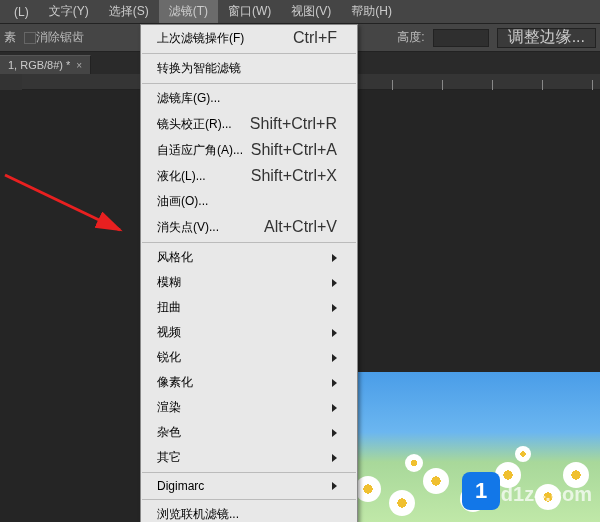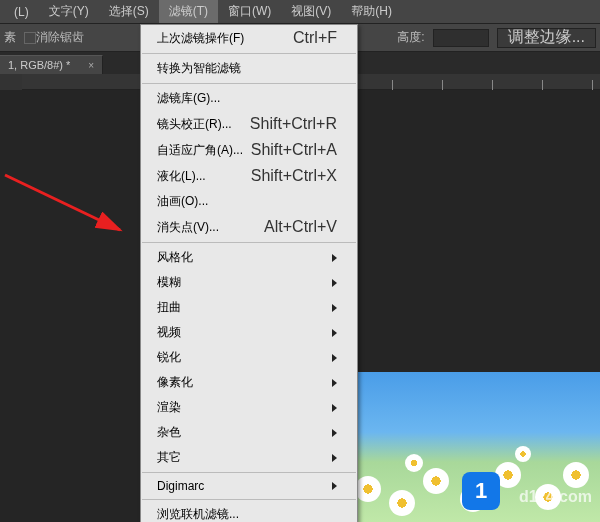--- a/index.html
+++ b/index.html
@@ -70,21 +70,21 @@
       display: flex;
       align-items: flex-end;
     }
     .doc-tab {
       background: #454545;
       color: #ccc;
       padding: 3px 8px;
       font-size: 11px;
       display: flex;
       align-items: center;
-      gap: 18px;
+      gap: 6px;
       border-top: 1px solid #555;
       border-right: 1px solid #222;
     }
     .doc-close { font-size: 10px; color: #aaa; }
     .ruler-h {
       position: absolute;
       left: 22px;
       top: 74px;
       right: 0;
       height: 16px;
@@ -168,21 +168,21 @@
       align-items: center;
       justify-content: center;
       color: #fff;
       font-size: 22px;
       font-weight: bold;
     }
     .watermark-text {
       position: absolute;
       right: 8px; bottom: 16px;
       color: rgba(255,255,255,0.7);
-      font-size: 16px;
+      font-size: 20px;
       font-weight: bold;
       margin-left: 28px;
     }
   </style>
 </head>
 <body>
 
 <div class="menubar">
   <div class="menubar-item">(L)</div>
   <div class="menubar-item">文字(Y)</div>

